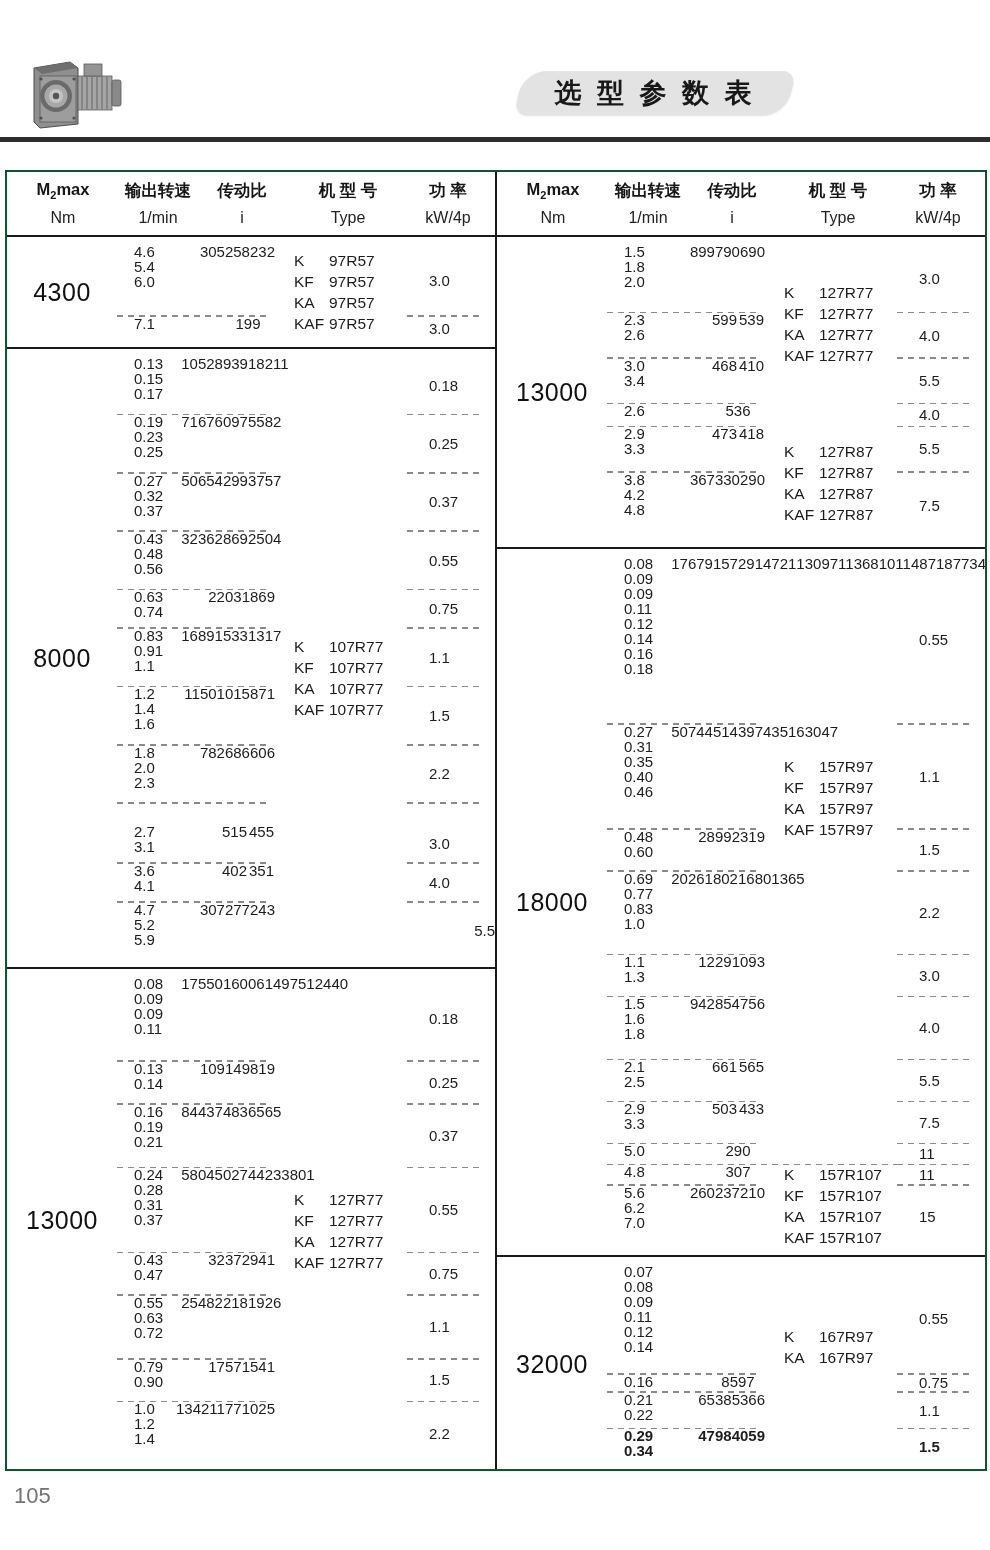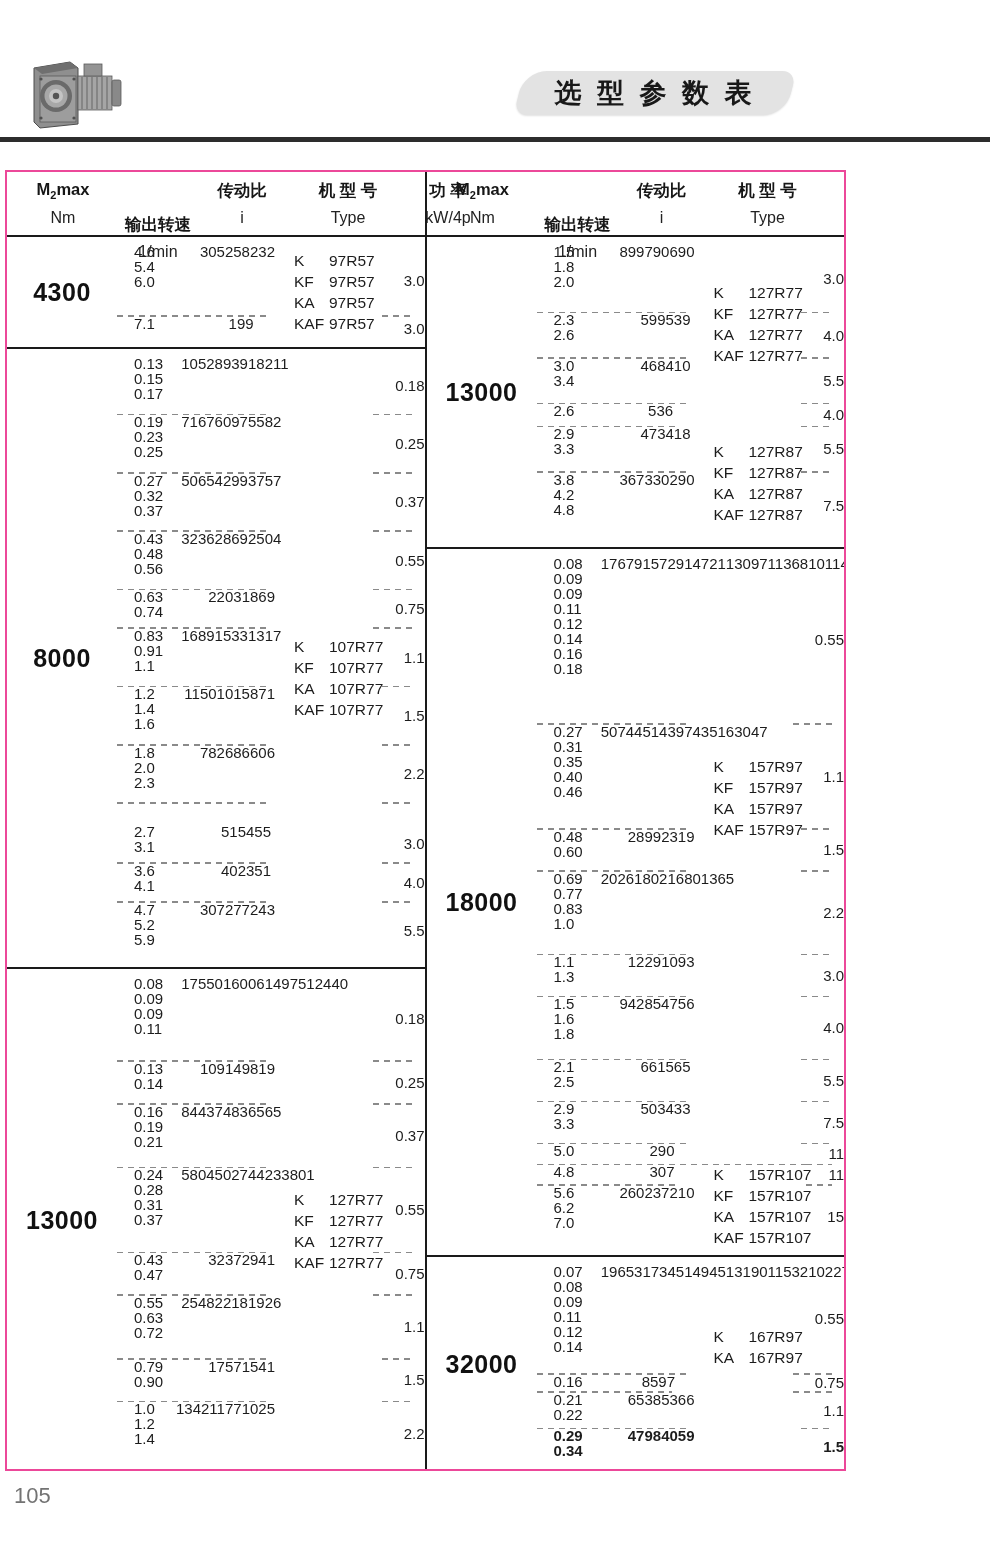--- a/index.html
+++ b/index.html
@@ -18,44 +18,44 @@
     box-shadow:0 1px 2px rgba(0,0,0,0.12);
   }
   .banner-text {
     position:absolute; left:519px; top:71px; width:272px; height:44px;
     display:flex; align-items:center; justify-content:center;
     font-size:27px; font-weight:bold; letter-spacing:4px; color:#181818;
   }
   .rule { position:absolute; left:0; top:137px; width:990px; height:5px; background:#2d2d2d; }
   
   .ptable {
-    position:absolute; left:5px; top:170px; width:841px; height:1301px;
-    border:2px solid #ec4899; display:flex; overflow:hidden;
+    position:absolute; left:5px; top:170px; width:982px; height:1301px;
+    border:2px solid #14532d; display:flex; overflow:hidden;
   }
   .half { position:relative; flex:1 1 0; }
   .half.right { border-left:2px solid #1a1a1a; }
   .thead { position:relative; height:65px; border-bottom:2px solid #1a1a1a; }
   .hc { position:absolute; top:0; height:100%; display:flex; flex-direction:column;
         justify-content:center; gap:7px; text-align:center; }
   .hc .l1 { font-size:16.5px; font-weight:bold; color:#161616; }
   .hc .l2 { font-size:16px; color:#222; }
   .hc sub { font-size:11px; }
   .hc1 { left:8px;  width:96px; }
-  .hc2 { left:104px; width:94px;margin-top:34px; }
+  .hc2 { left:104px; width:94px; }
   .hc3 { left:198px; width:74px; }
   .hc4 { left:282px; width:118px; }
   .hc5 { left:398px; width:86px; }
   .sections { position:absolute; left:0; right:0; top:65px; bottom:0;
               display:flex; flex-direction:column; overflow:hidden; }
   .section { position:relative; flex:0 0 auto; }
   .section.bordered { border-top:2px solid #1a1a1a; }
   .m2max {
     position:absolute; left:0; top:0; bottom:0; width:110px;
     display:flex; align-items:center; justify-content:center;
-    font-size:25px; font-weight:bold; letter-spacing:0.5px; color:#111;
+    font-size:25px; font-weight:normal; letter-spacing:0.5px; color:#111;
   }
   .groups { position:absolute; left:110px; right:0; top:7px; bottom:7px;
             display:flex; flex-direction:column; }
   .group { display:flex; flex-basis:0; min-height:0; }
   .sr { position:relative; width:158px; display:flex; }
   .speeds { width:86px; padding-left:17px; display:flex; flex-direction:column;
             justify-content:flex-start; }
   .ratios { flex:1; padding-left:18px; display:flex; flex-direction:row;
             justify-content:space-around; }
   .val { font-size:15px; line-height:1; color:#1c1c1c; }
@@ -983,28 +983,20 @@
               <div class="group" style="flex-grow: 6;">
                 <div class="sr dashed">
                   <div class="speeds">
                     <div class="val">0.07</div>
                     <div class="val">0.08</div>
                     <div class="val">0.09</div>
                     <div class="val">0.11</div>
                     <div class="val">0.12</div>
                     <div class="val">0.14</div>
                   </div>
-                  <div class="ratios">
-                    <div class="val">19653</div>
-                    <div class="val">17345</div>
-                    <div class="val">14945</div>
-                    <div class="val">13190</div>
-                    <div class="val">11532</div>
-                    <div class="val">10227</div>
-                  </div>
                 </div>
                 <div class="type-gap"></div>
                 <div class="power-cell dashed">
                   <div class="power-val">0.55</div>
                 </div>
               </div>
               <div class="group" style="flex-grow: 1;">
                 <div class="sr dashed">
                   <div class="speeds">
                     <div class="val">0.16</div>

